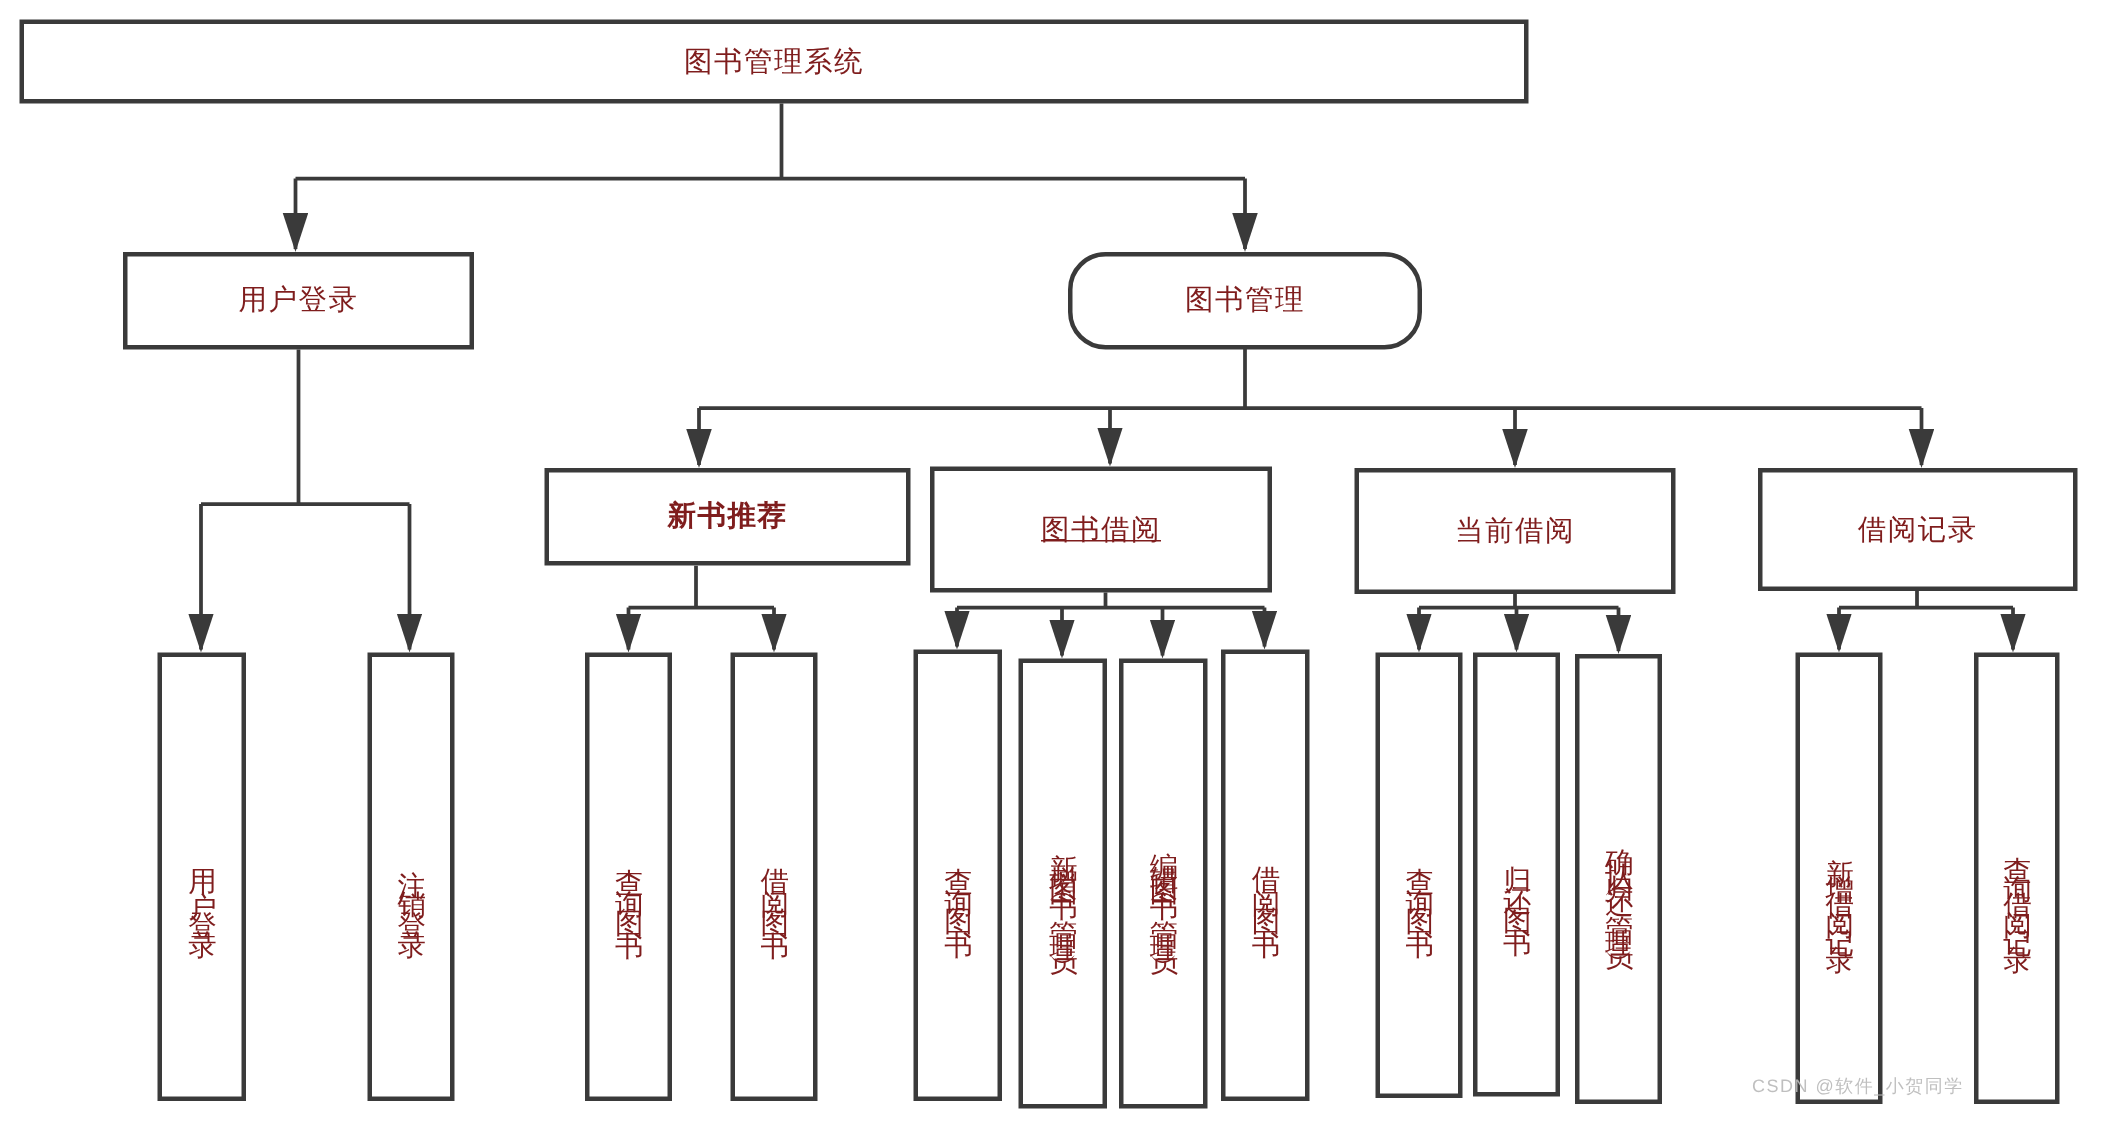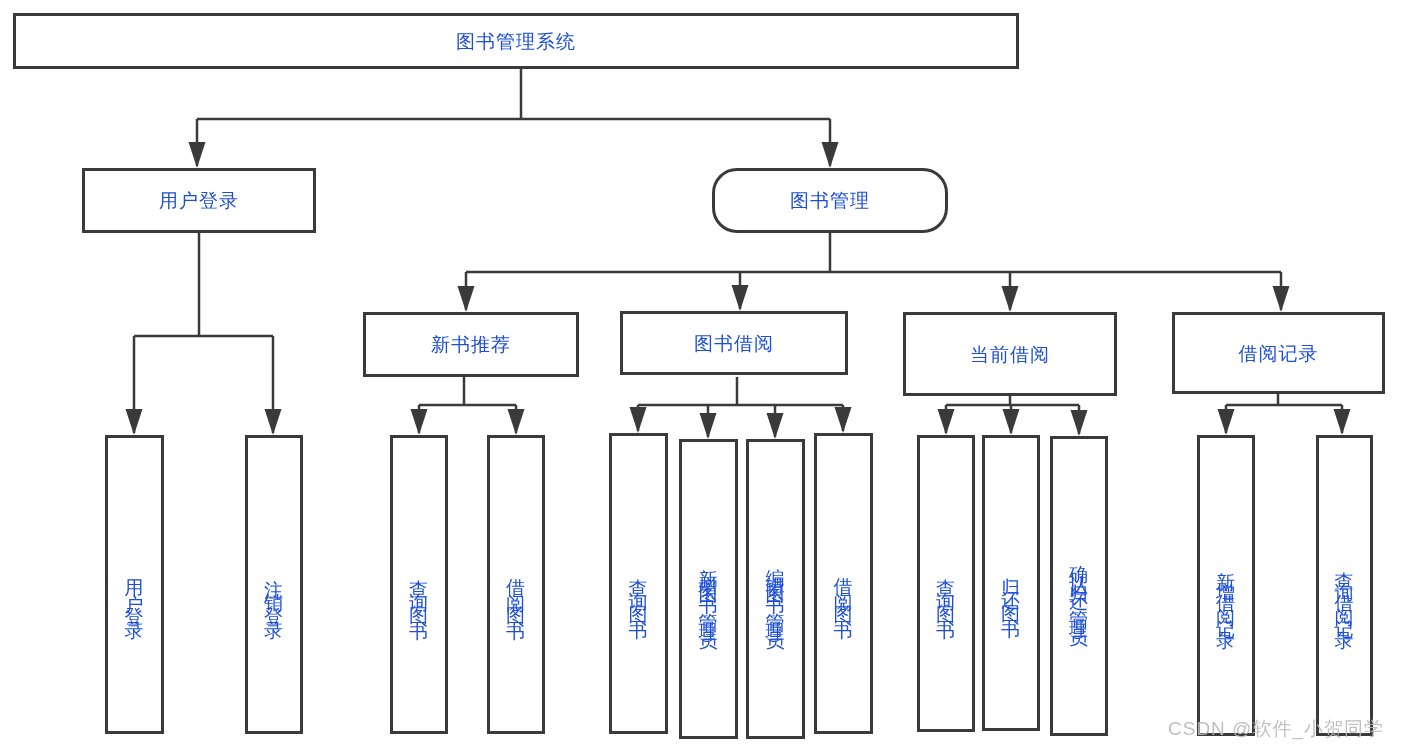--- a/index.html
+++ b/index.html
@@ -18,39 +18,39 @@
     pointer-events: none;
   }
   .box {
     position: absolute;
     box-sizing: border-box;
     background: #ffffff;
     border: 3px solid #3a3a3a;
     display: flex;
     align-items: center;
     justify-content: center;
-    color: #1d4ed8;
+    color: #7f1d1d;
     font-size: 19px;
     line-height: 1;
     z-index: 2;
   }
   .box.h span { white-space: nowrap; letter-spacing: 1px; }
   .box.v span {
     writing-mode: vertical-rl;
     text-orientation: mixed;
     white-space: nowrap;
   }
   .ls-a span { letter-spacing: 14px; padding-top: 14px; }
   .ls-b span { letter-spacing: 12px; padding-top: 12px; }
   .ls-c span { letter-spacing: 9px;  padding-top: 9px; }
   .watermark {
     position: absolute;
     left: 1168px;
     top: 716px;
-    font-size: 19px;
+    font-size: 12px;
     color: #b9b9b9;
     letter-spacing: 1px;
     white-space: nowrap;
     z-index: 3;
     opacity: 0.9;
   }
 </style>
 </head>
 <body>
 
@@ -110,24 +110,24 @@
     <span>图书管理系统</span>
   </div>
 
   <div class="box h" style="left:82px; top:168px; width:234px; height:65px;">
     <span>用户登录</span>
   </div>
   <div class="box h" style="left:712px; top:168px; width:236px; height:65px;border-radius:25px;">
     <span>图书管理</span>
   </div>
 
-  <div class="box h" style="left:363px; top:312px; width:216px; height:65px;">
+  <div class="box h" style="left:363px; top:312px; width:244px; height:65px;font-weight:bold;">
     <span>新书推荐</span>
   </div>
-  <div class="box h" style="left:620px; top:311px; width:228px; height:64px;">
+  <div class="box h" style="left:620px; top:311px; width:228px; height:84px;text-decoration:underline;">
     <span>图书借阅</span>
   </div>
   <div class="box h" style="left:903px; top:312px; width:214px; height:84px;">
     <span>当前借阅</span>
   </div>
   <div class="box h" style="left:1172px; top:312px; width:213px; height:82px;">
     <span>借阅记录</span>
   </div>
 
   <div class="box v ls-a" style="left:105px; top:435px; width:59px; height:299px;">

